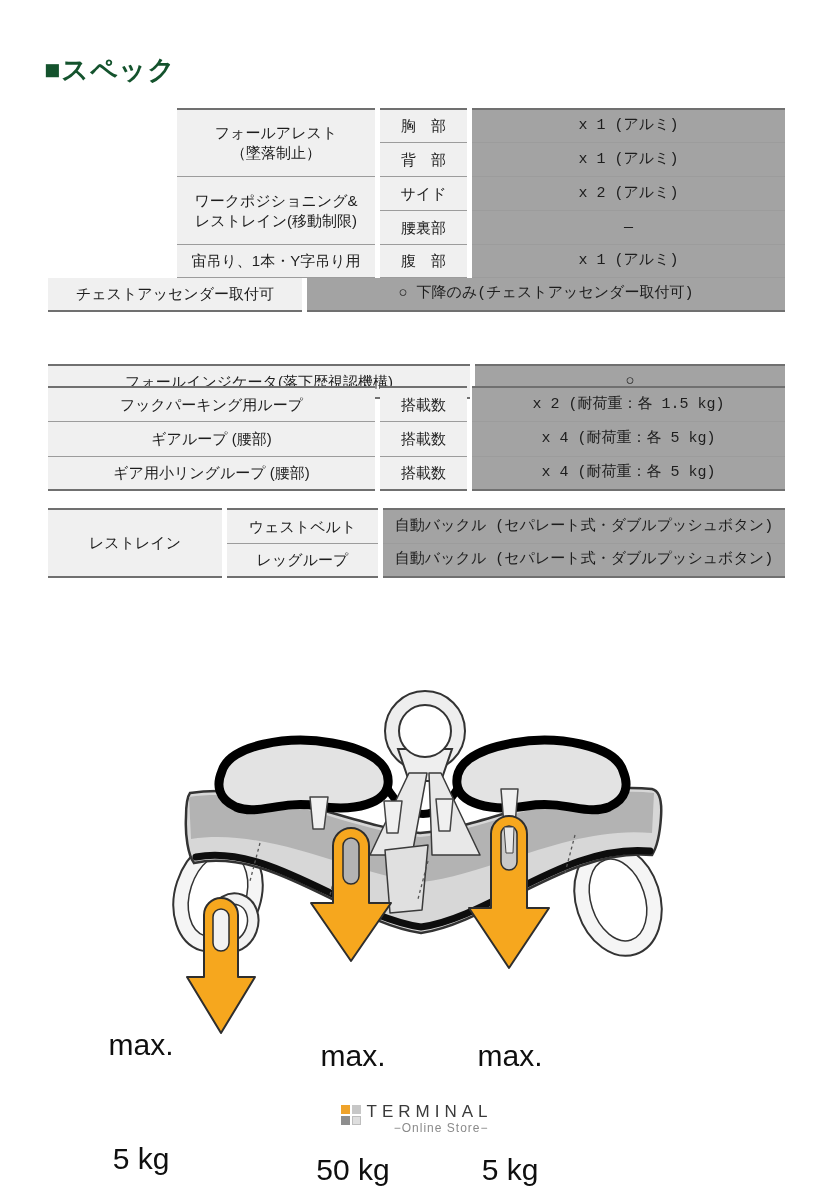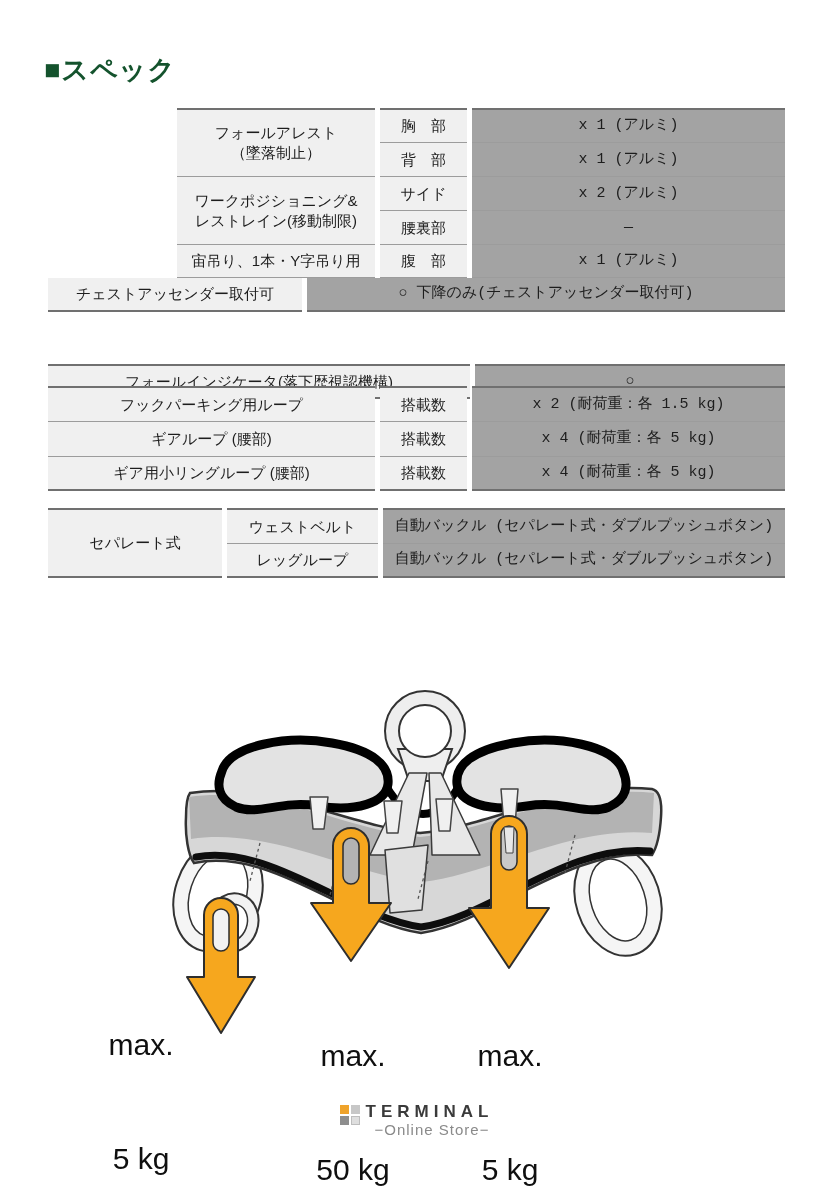--- a/index.html
+++ b/index.html
@@ -42,22 +42,22 @@
   #load-label-2 { left:448px; top:961px; width:124px; }
 
   .footer { position:absolute; top:1102px; left:0; width:833px; display:flex; justify-content:center; align-items:flex-start; gap:6px; }
   .logo-squares { display:grid; grid-template-columns:repeat(2,9px); grid-template-rows:repeat(2,9px); gap:2px; margin-top:3px; }
   .logo-squares .sq { width:9px; height:9px; }
   .sq1 { background:var(--logo-orange,#EFA32B); }
   .sq2 { background:#c7c7c7; }
   .sq3 { background:#8e8e8e; }
   .sq4 { background:#dedede; border:1px solid #bdbdbd; box-sizing:border-box; }
   .logo-text { display:flex; flex-direction:column; }
-  .brand { font-size:17px; letter-spacing:5px; color:#3a3a3a; font-weight:700; }
-  .brand-sub { font-size:15px; color:#8a8a8a; letter-spacing:1px; align-self:flex-end; padding-right:4px; margin-top:-1px; }
+  .brand { font-size:17px; letter-spacing:5px; color:#3a3a3a; font-weight:400; }
+  .brand-sub { font-size:12px; color:#8a8a8a; letter-spacing:1px; align-self:flex-end; padding-right:4px; margin-top:-1px; }
 </style>
 </head>
 <body>
 
 <div class="page-title">■スペック</div>
 
 <div class="spec-grid" id="table-attachment">
   <div class="cell bt-l" style="grid-area:3/2/5/3">ワークポジショニング&amp;
 レストレイン(移動制限)</div>
   <div class="cell bt-d" style="grid-area:1/2/3/3">フォールアレスト
@@ -95,21 +95,21 @@
   <div class="cell bt-l">ギアループ (腰部)</div>
   <div class="cell bt-l">搭載数</div>
   <div class="cell val bt-l">x 4 (耐荷重：各 5 kg)</div>
 
   <div class="cell bt-l bb-d">ギア用小リングループ (腰部)</div>
   <div class="cell bt-l bb-d">搭載数</div>
   <div class="cell val bt-l bb-d">x 4 (耐荷重：各 5 kg)</div>
 </div>
 
 <div class="spec-grid" id="table-buckle">
-  <div class="cell bt-d bb-d" style="grid-area:1/1/3/2">セパレート式</div>
+  <div class="cell bt-d bb-d" style="grid-area:1/1/3/2">レストレイン</div>
   <div class="cell bt-d" style="grid-area:1/2/2/3">ウェストベルト</div>
   <div class="cell val bt-d" style="grid-area:1/3/2/4">自動バックル (セパレート式・ダブルプッシュボタン)</div>
   <div class="cell bt-l bb-d" style="grid-area:2/2/3/3">レッグループ</div>
   <div class="cell val bt-l bb-d" style="grid-area:2/3/3/4">自動バックル (セパレート式・ダブルプッシュボタン)</div>
 </div>
 
 <div class="illustration">
   <svg width="520" height="360" viewBox="0 0 520 360">
 
     <g>

